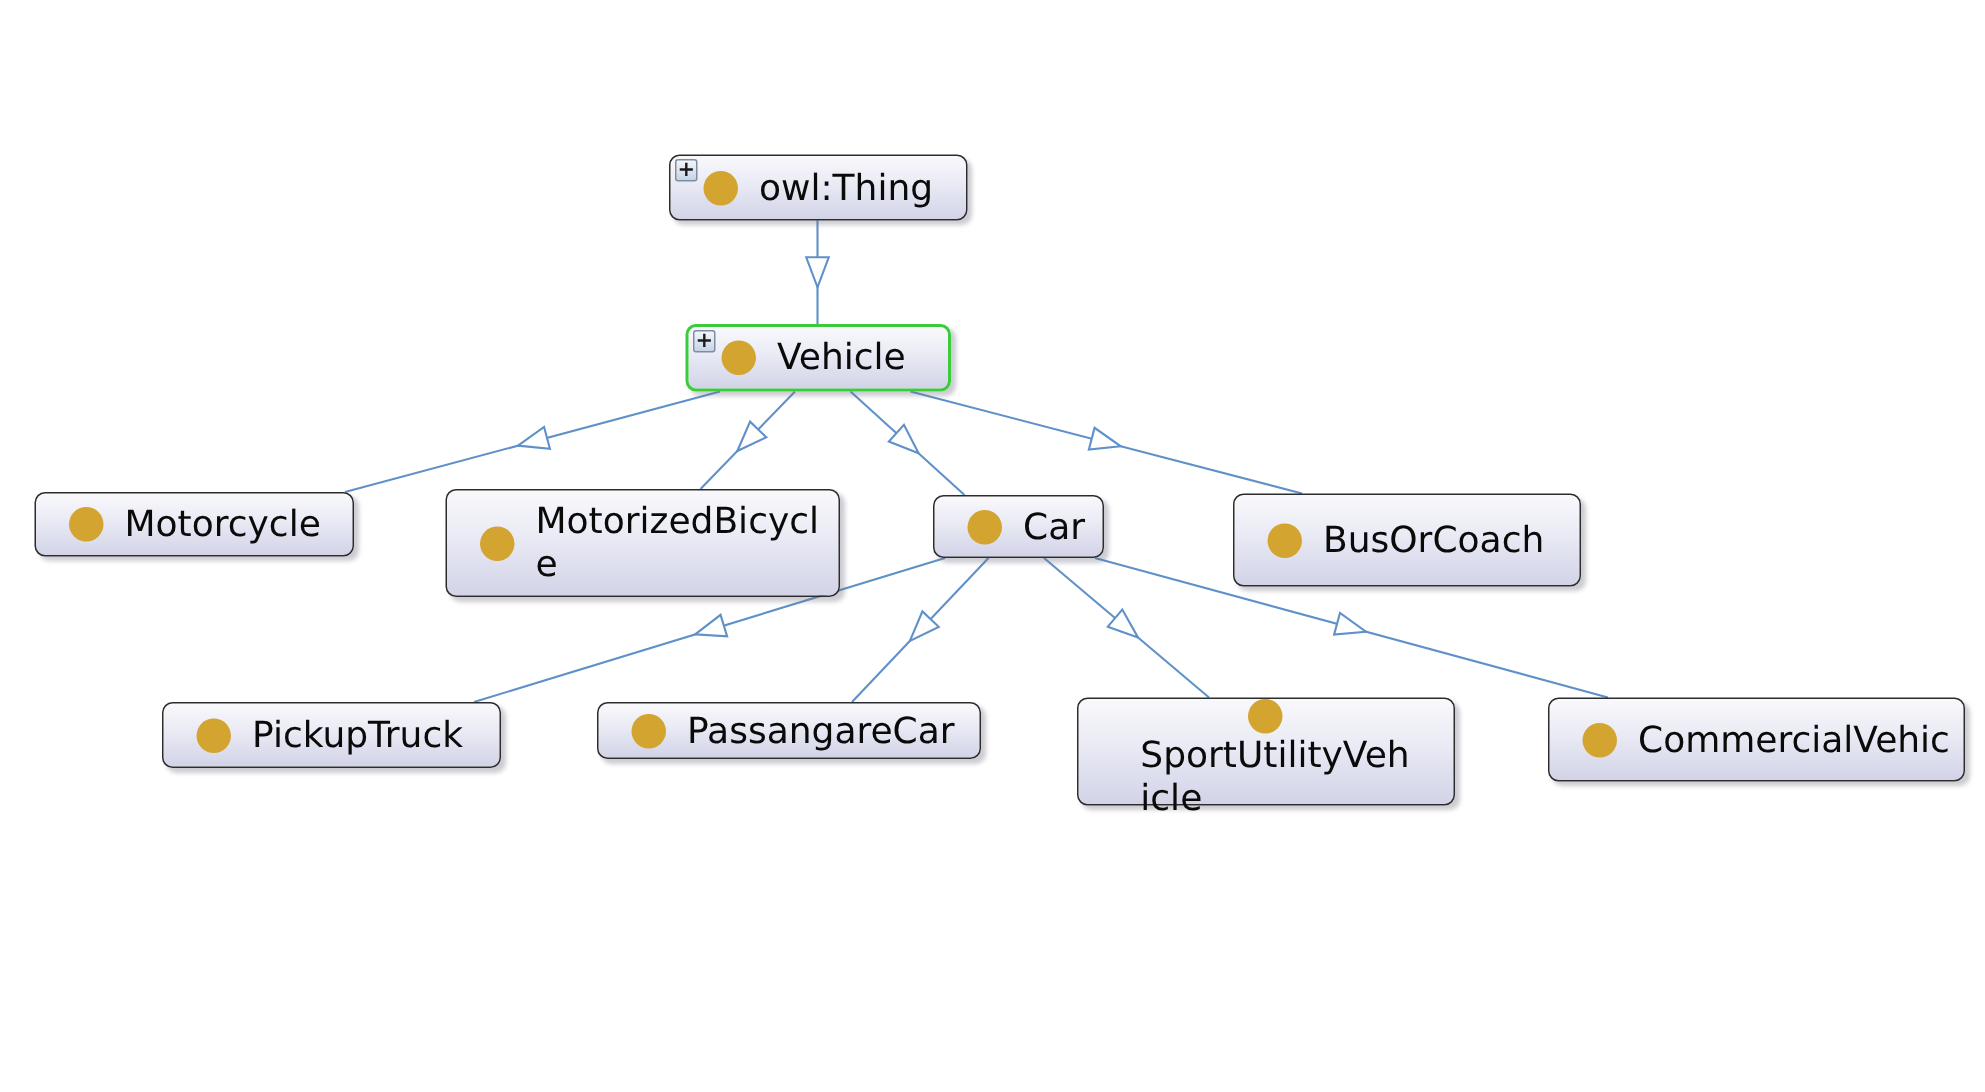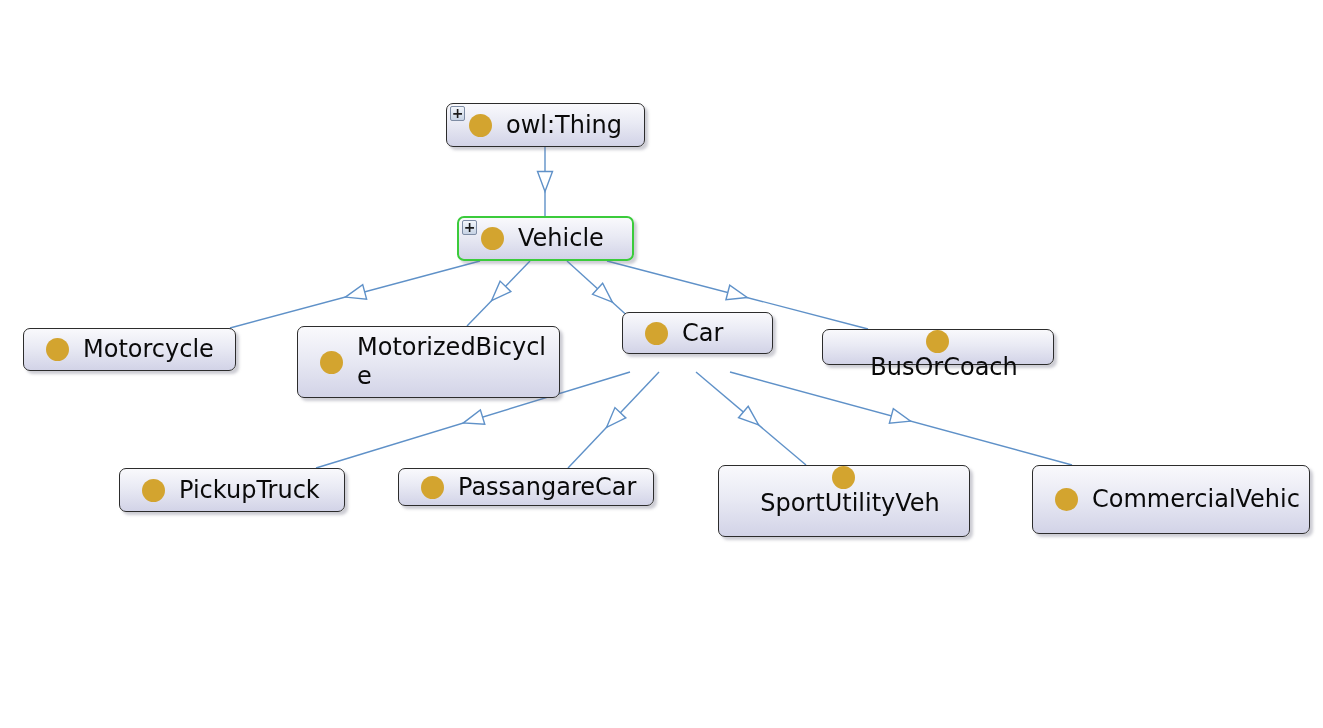--- a/index.html
+++ b/index.html
@@ -139,56 +139,57 @@
         </span>
   </div>
       <div class="node" style="left: 297px; top: 326px; width: 263px; height: 72px;">
 
     <span class="class-icon"></span>
     <span class="label">
           <div>MotorizedBicycl</div>
           <div>e</div>
         </span>
   </div>
-      <div class="node" style="left: 622px; top: 312px; width: 151px; height: 42px;">
+      <div class="node" style="left: 622px; top: 330px; width: 114px; height: 42px;">
 
     <span class="class-icon"></span>
     <span class="label">
           <div>Car</div>
         </span>
   </div>
-      <div class="node" style="left: 822px; top: 329px; width: 232px; height: 36px; flex-direction: column;">
+      <div class="node" style="left: 822px; top: 329px; width: 232px; height: 62px;">
 
     <span class="class-icon"></span>
     <span class="label">
           <div>BusOrCoach</div>
         </span>
   </div>
-      <div class="node" style="left: 108px; top: 468px; width: 226px; height: 44px; margin-left: 11px;">
+      <div class="node" style="left: 108px; top: 468px; width: 226px; height: 44px;">
 
     <span class="class-icon"></span>
     <span class="label">
           <div>PickupTruck</div>
         </span>
   </div>
       <div class="node" style="left: 398px; top: 468px; width: 256px; height: 38px;">
 
     <span class="class-icon"></span>
     <span class="label">
           <div>PassangareCar</div>
         </span>
   </div>
       <div class="node" style="left: 718px; top: 465px; width: 252px; height: 72px; flex-direction: column;">
 
     <span class="class-icon"></span>
     <span class="label">
           <div>SportUtilityVeh</div>
+          <div>icle</div>
         </span>
   </div>
-      <div class="node" style="left: 1032px; top: 465px; width: 278px; height: 69px; text-align: right;">
+      <div class="node" style="left: 1032px; top: 465px; width: 278px; height: 56px; text-align: right;">
 
     <span class="class-icon"></span>
     <span class="label">
           <div>CommercialVehic</div>
         </span>
   </div>
     </div>
 </div>
 
 </body></html>

